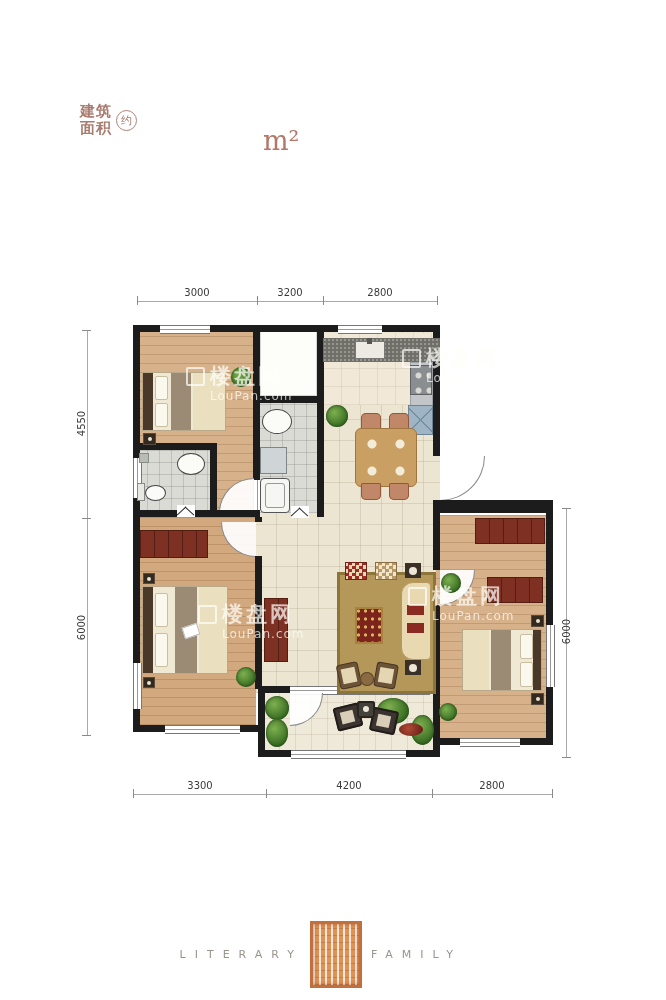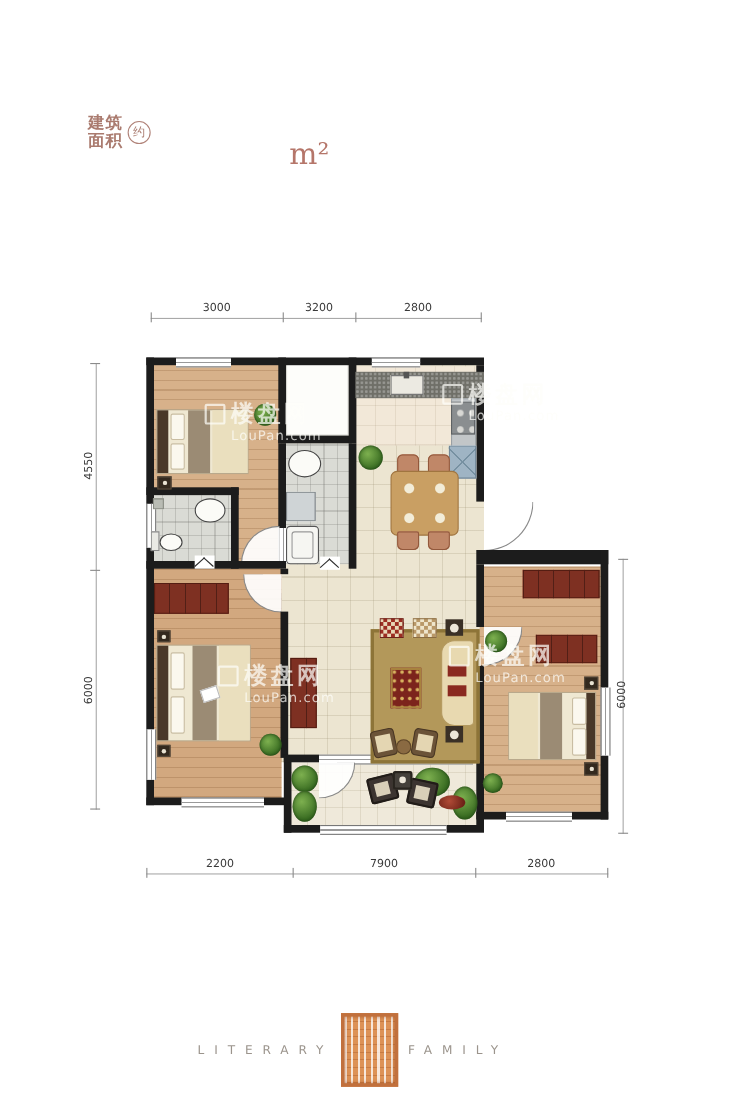--- a/index.html
+++ b/index.html
@@ -100,39 +100,39 @@
 
 <div class="canvas">
 
   <div class="area-label">
     <div>建筑</div>
     <div>面积</div>
   </div>
   <div class="approx">约</div>
   <div class="area-unit">m²</div>
 
-  <div class="abs" style="left:130px;top:275px;width:312px;height:18px;">
+  <div class="abs" style="left:130px;top:287px;width:312px;height:18px;">
     <div class="dimline" style="left:7px;top:14px;width:301px;height:1px;"></div>
     <div class="tick" style="left:7px;top:9px;width:1px;height:9px;"></div>
     <div class="tick" style="left:127px;top:9px;width:1px;height:9px;"></div>
     <div class="tick" style="left:193px;top:9px;width:1px;height:9px;"></div>
     <div class="tick" style="left:307px;top:9px;width:1px;height:9px;"></div>
     <div class="dimlbl" style="left:47px;top:0;">3000</div>
     <div class="dimlbl" style="left:140px;top:0;">3200</div>
     <div class="dimlbl" style="left:230px;top:0;">2800</div>
   </div>
 
   <div class="abs" style="left:130px;top:779px;width:425px;height:18px;">
     <div class="dimline" style="left:3px;top:15px;width:420px;height:1px;"></div>
     <div class="tick" style="left:3px;top:10px;width:1px;height:9px;"></div>
     <div class="tick" style="left:136px;top:10px;width:1px;height:9px;"></div>
     <div class="tick" style="left:302px;top:10px;width:1px;height:9px;"></div>
     <div class="tick" style="left:422px;top:10px;width:1px;height:9px;"></div>
-    <div class="dimlbl" style="left:50px;top:1px;">2200</div>
-    <div class="dimlbl" style="left:199px;top:1px;">7900</div>
+    <div class="dimlbl" style="left:50px;top:1px;">3300</div>
+    <div class="dimlbl" style="left:199px;top:1px;">4200</div>
     <div class="dimlbl" style="left:342px;top:1px;">2800</div>
   </div>
 
   <div class="abs" style="left:76px;top:326px;width:16px;height:412px;">
     <div class="dimline" style="left:11px;top:4px;width:1px;height:406px;"></div>
     <div class="tick" style="left:6px;top:4px;width:9px;height:1px;"></div>
     <div class="tick" style="left:6px;top:192px;width:9px;height:1px;"></div>
     <div class="tick" style="left:6px;top:409px;width:9px;height:1px;"></div>
     <div class="dimlbl rot" style="left:-15px;top:92px;">4550</div>
     <div class="dimlbl rot" style="left:-15px;top:296px;">6000</div>

